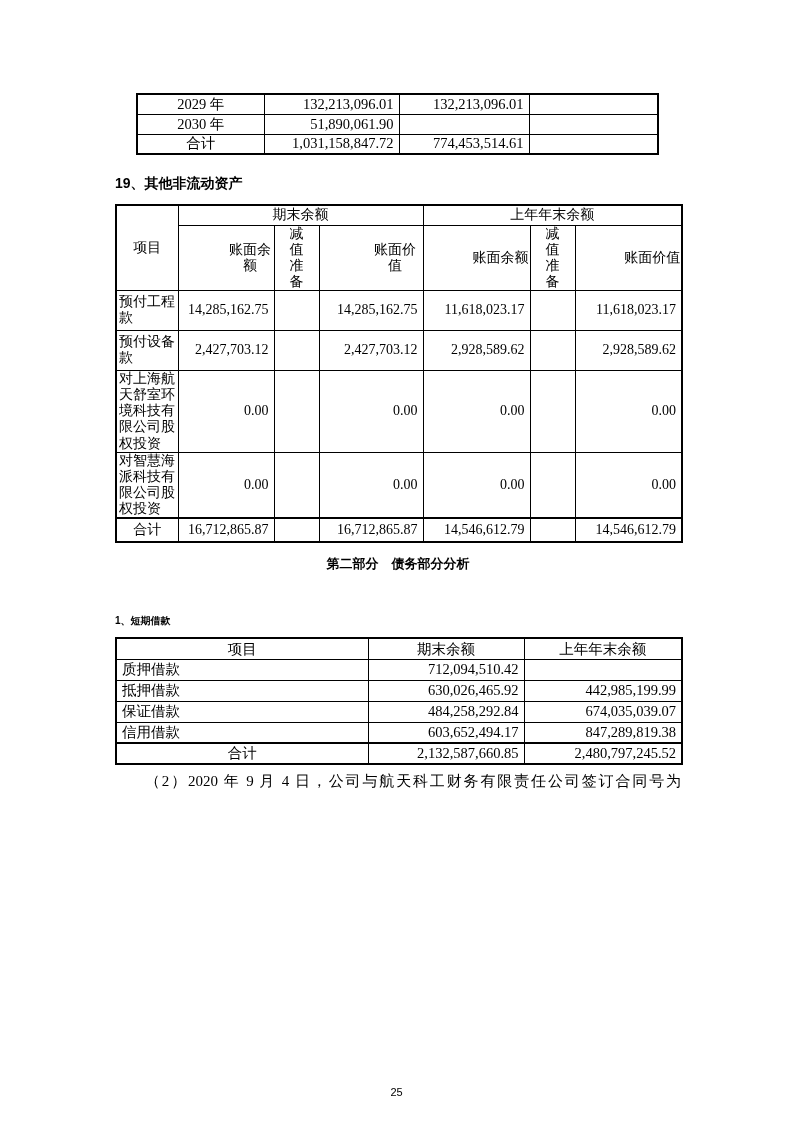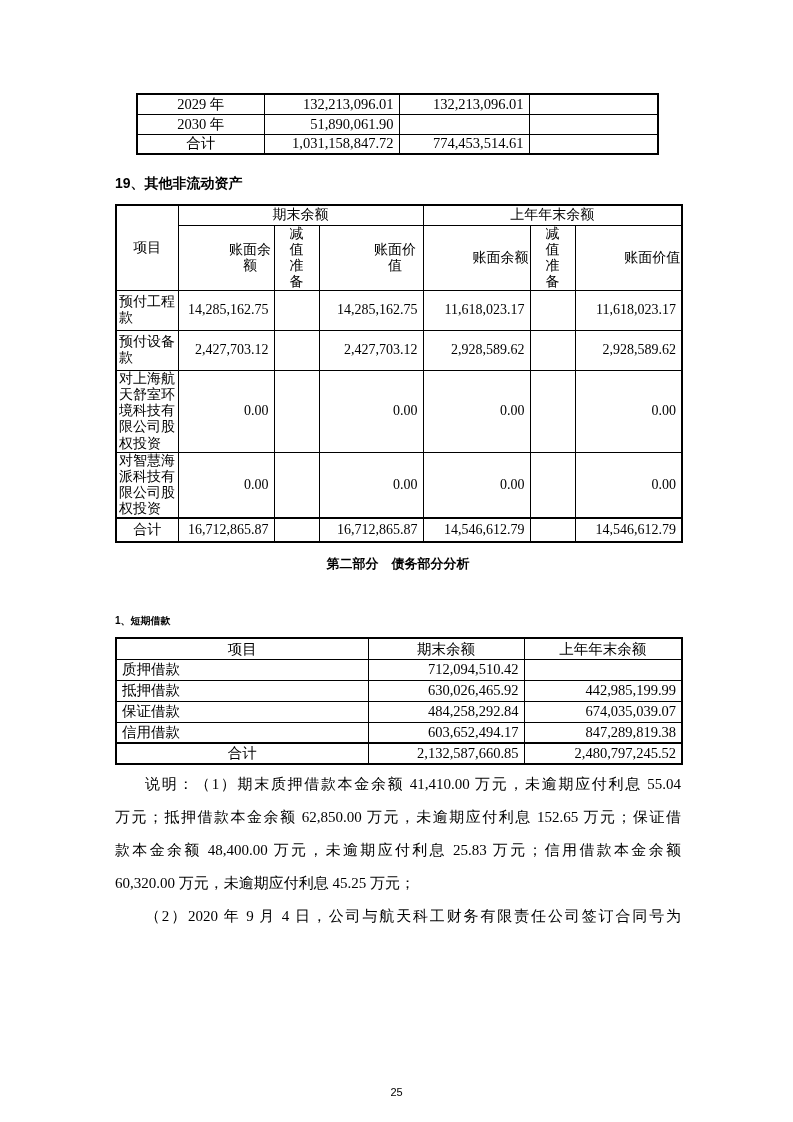--- a/index.html
+++ b/index.html
@@ -245,26 +245,20 @@
       <td class="num">847,289,819.38</td>
     </tr>
     <tr class="tot">
       <td class="ctr">合计</td>
       <td class="num">2,132,587,660.85</td>
       <td class="num">2,480,797,245.52</td>
     </tr>
   </tbody>
     </table>
 
-  <div class="note note2">
-    <div class="line jl ind">说明：（1）期末质押借款本金余额 41,410.00 万元，未逾期应付利息 55.04</div>
-    <div class="line jl">万元；抵押借款本金余额 62,850.00 万元，未逾期应付利息 152.65 万元；保证借</div>
-    <div class="line jl">款本金余额 48,400.00 万元，未逾期应付利息 25.83 万元；信用借款本金余额</div>
-    <div class="line">60,320.00 万元，未逾期应付利息 45.25 万元；</div>
-  </div>
 
   <div class="note">
     <div class="line jl ind">（2）2020 年 9 月 4 日，公司与航天科工财务有限责任公司签订合同号为</div>
   </div>
 
   <div class="pgnum">25</div>
 
 </div>
 
 </body></html>

